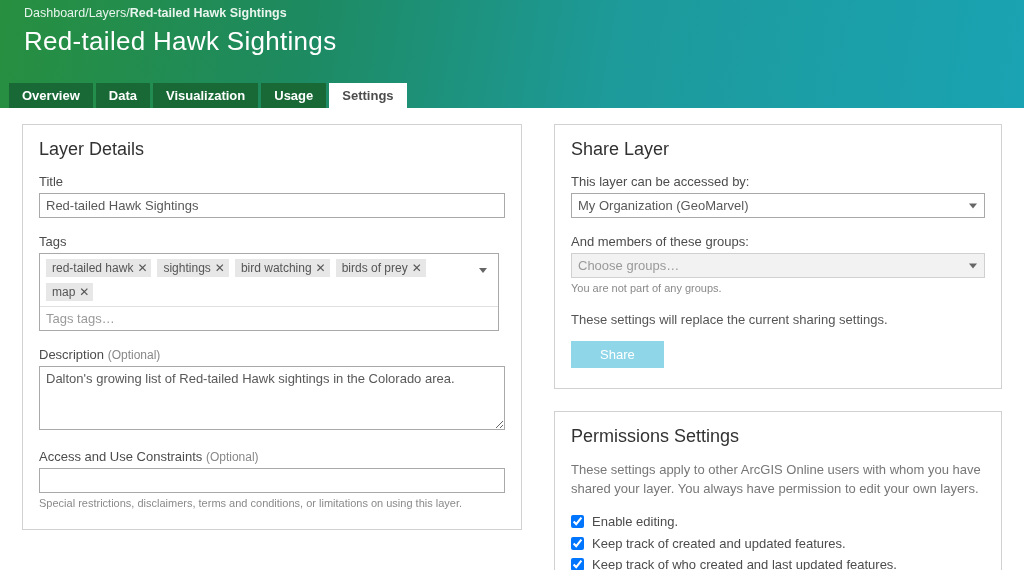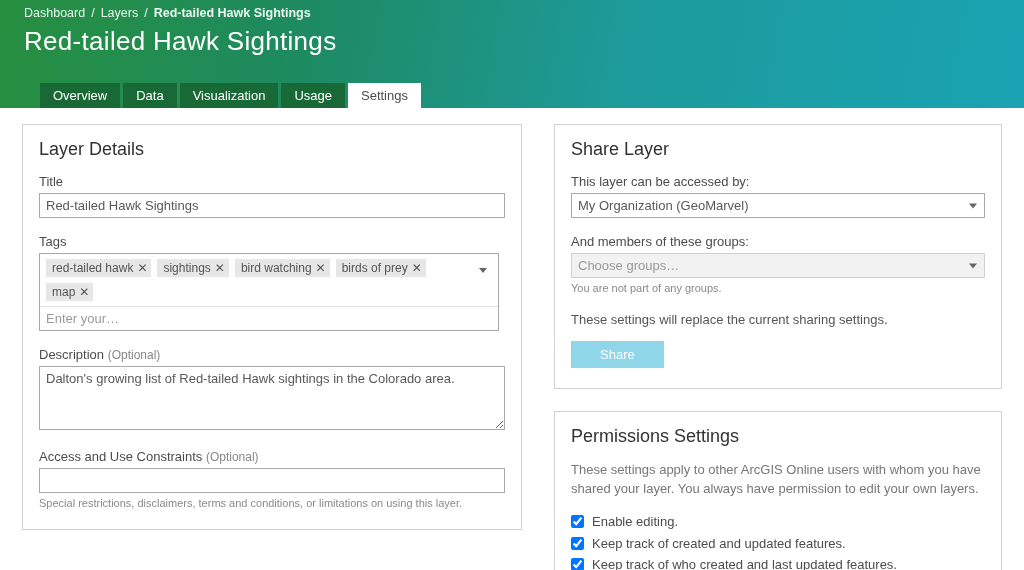--- a/index.html
+++ b/index.html
@@ -13,36 +13,36 @@
     height: 108px;
     background: linear-gradient(100deg, #278f3f 0%, #1d8a61 30%, #1d9a9a 60%, #1aa3b3 100%);
     padding: 6px 24px 0 24px;
     color: #fff;
     position: relative;
   }
   .breadcrumb {
     font-size: 12.5px;
     display: flex;
     align-items: flex-end;
-    gap: 6px;
     color: #e9f5ee;
   }
   .breadcrumb .crumb { cursor: pointer; }
   .breadcrumb .current { font-weight: 600; }
   .page-title {
     font-size: 26px;
     font-weight: 300;
     letter-spacing: 0.3px;
     margin-top: 6px;
   }
   .tabs {
     position: absolute;
     bottom: 0;
-    left: 40px;
-    display: flex;
+    left: 9px;
+    display: flex;
+    font-weight: bold;
   }
   .tab {
     background: #196936;
     color: #fff;
     padding: 5px 13px;
     font-size: 13px;
     margin-right: 3px;
     cursor: pointer;
   }
   .tab.active {
@@ -247,21 +247,21 @@
               <span class="tag-chip">
                 <span>map</span>
                 <span class="tag-x">✕</span>
               </span>
             </span>
           <span class="tag-dd">
               <span class="chev"></span>
             </span>
         </div>
         <div class="tag-input-row">
-          <span class="tag-placeholder">Enter your…</span>
+          <span class="tag-placeholder">Tags tags…</span>
         </div>
       </div>
 
 
       <div class="field-label">
         <span>Description</span>
         <span class="opt">(Optional)</span>
       </div>
       <textarea class="text-area" style="">Dalton's growing list of Red-tailed Hawk sightings in the Colorado area.</textarea>
 

